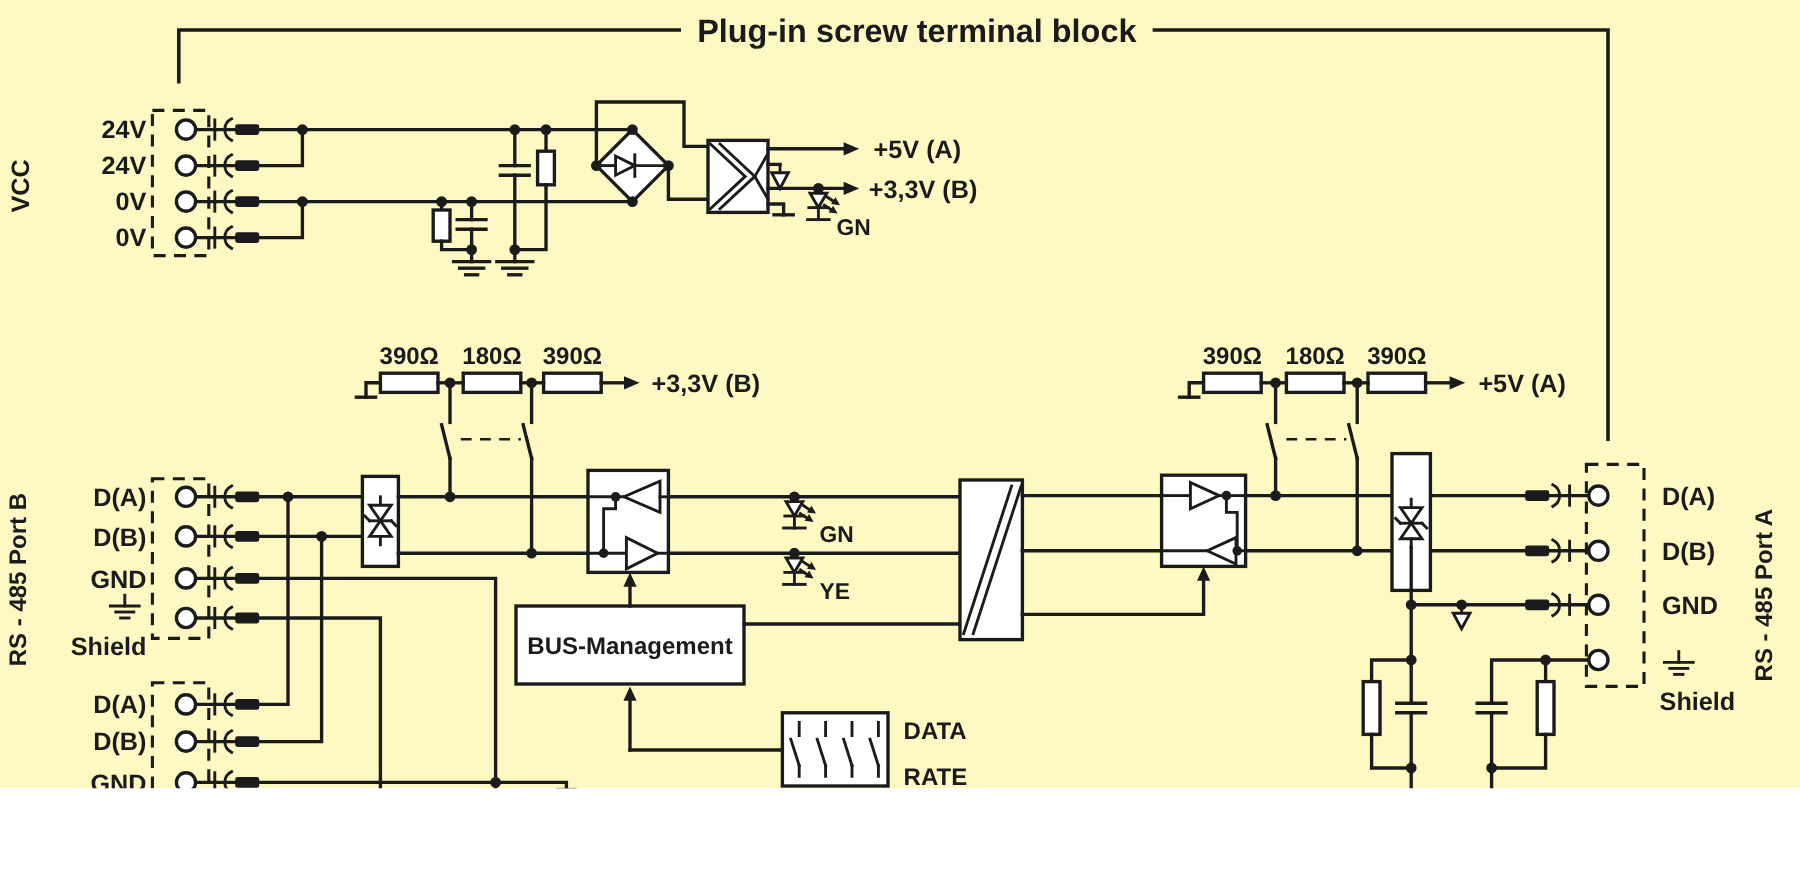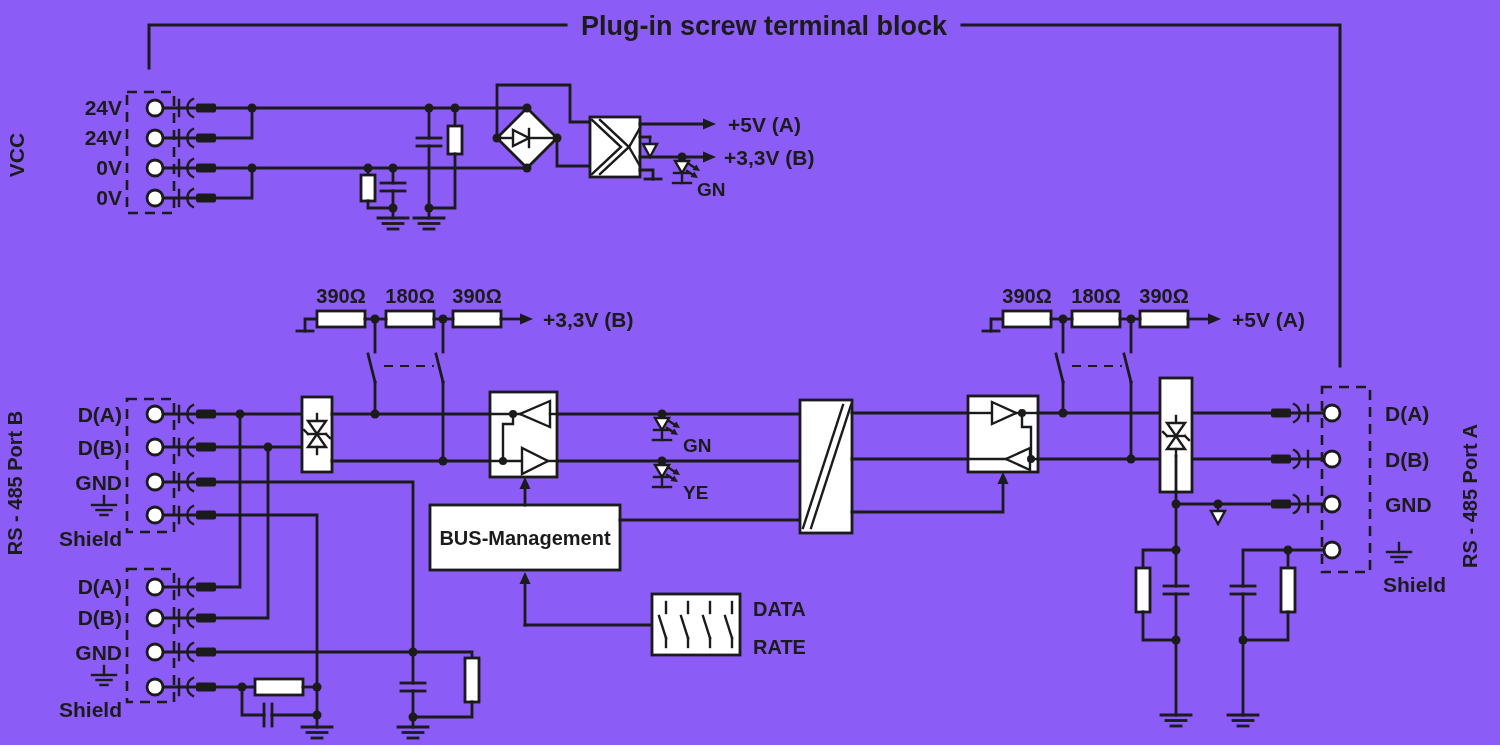--- a/index.html
+++ b/index.html
@@ -1,16 +1,16 @@
 <!DOCTYPE html>
 <html><head>
 <meta charset="utf-8">
 <style>
   html,body{margin:0;padding:0;background:#ffffff;}
-  .stage{width:1500px;height:745px;position:relative;background:#8b5cf6;overflow:hidden;}
+  .stage{width:1500px;height:657px;position:relative;background:#fef9c3;overflow:hidden;}
   svg{display:block;}
   svg text{font-family:"Liberation Sans","DejaVu Sans",sans-serif;font-weight:bold;fill:#1b1b1b;}
   .t27{font-size:27px;} .t21{font-size:21px;} .t20{font-size:20px;} .t19{font-size:19px;}
   .w{stroke:#1b1b1b;stroke-width:2.8;fill:none;stroke-linecap:square;stroke-linejoin:miter;}
   .w2{stroke:#1b1b1b;stroke-width:2.4;fill:none;stroke-linecap:square;}
   .bx{fill:#ffffff;stroke:#1b1b1b;stroke-width:2.8;}
   .dash{stroke:#1b1b1b;stroke-width:2.6;fill:none;stroke-dasharray:10 7;}
   .dashlink{stroke:#1b1b1b;stroke-width:2;fill:none;stroke-dasharray:9 7;}
   .dot{fill:#1b1b1b;stroke:none;}
   .ink{fill:#1b1b1b;stroke:none;}

